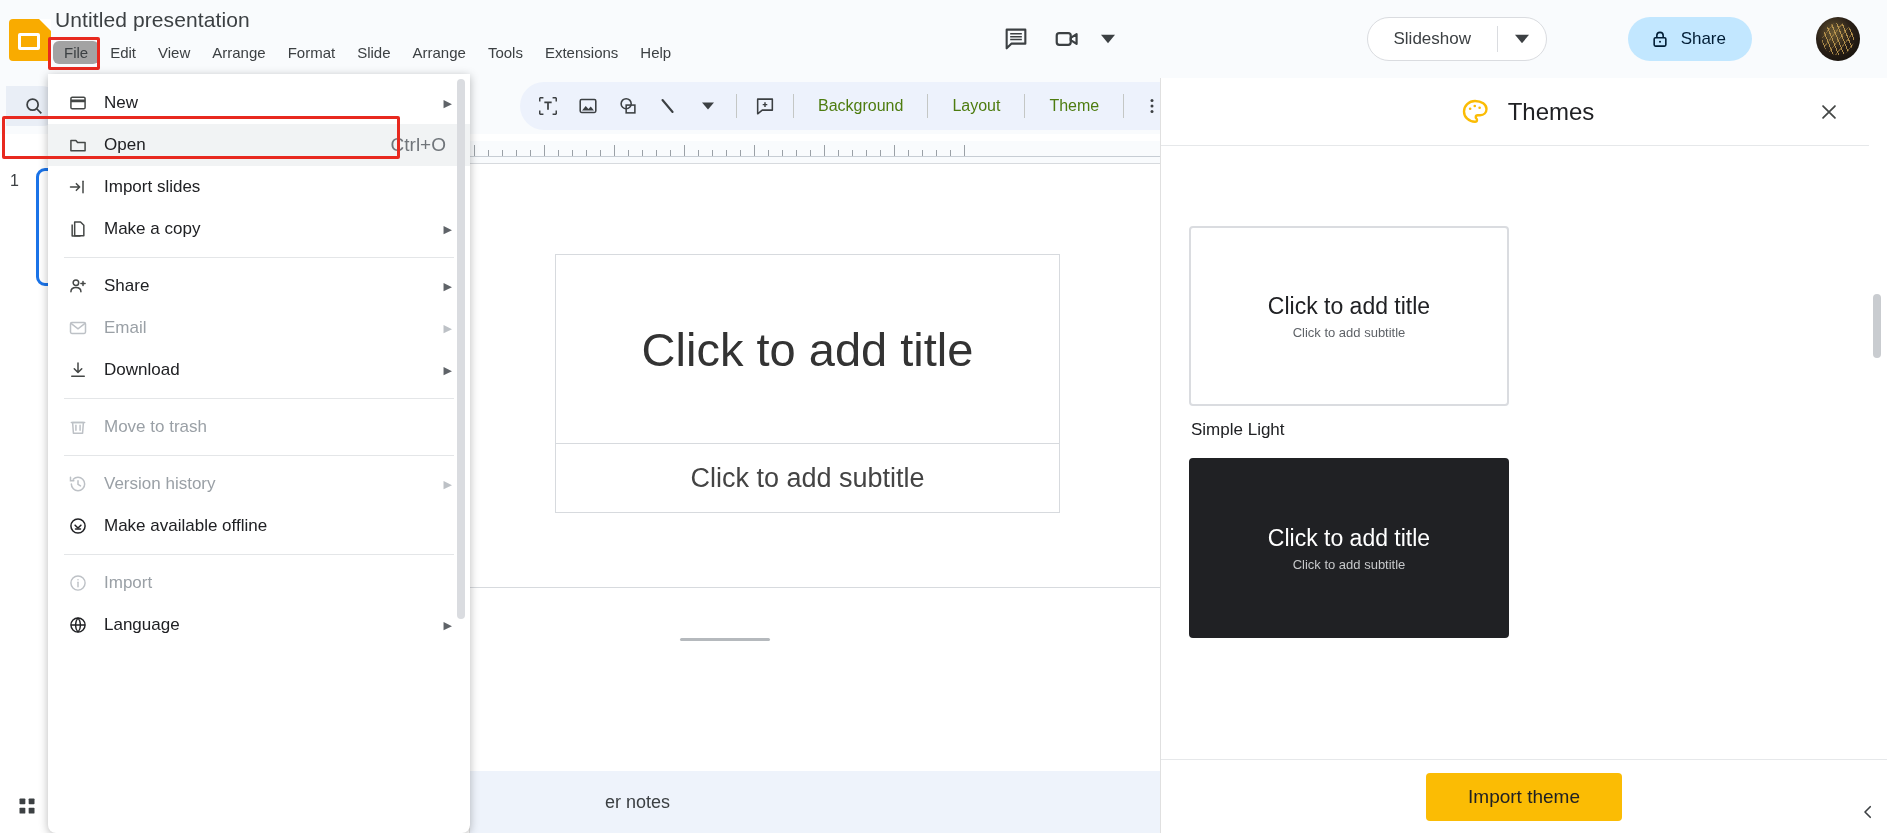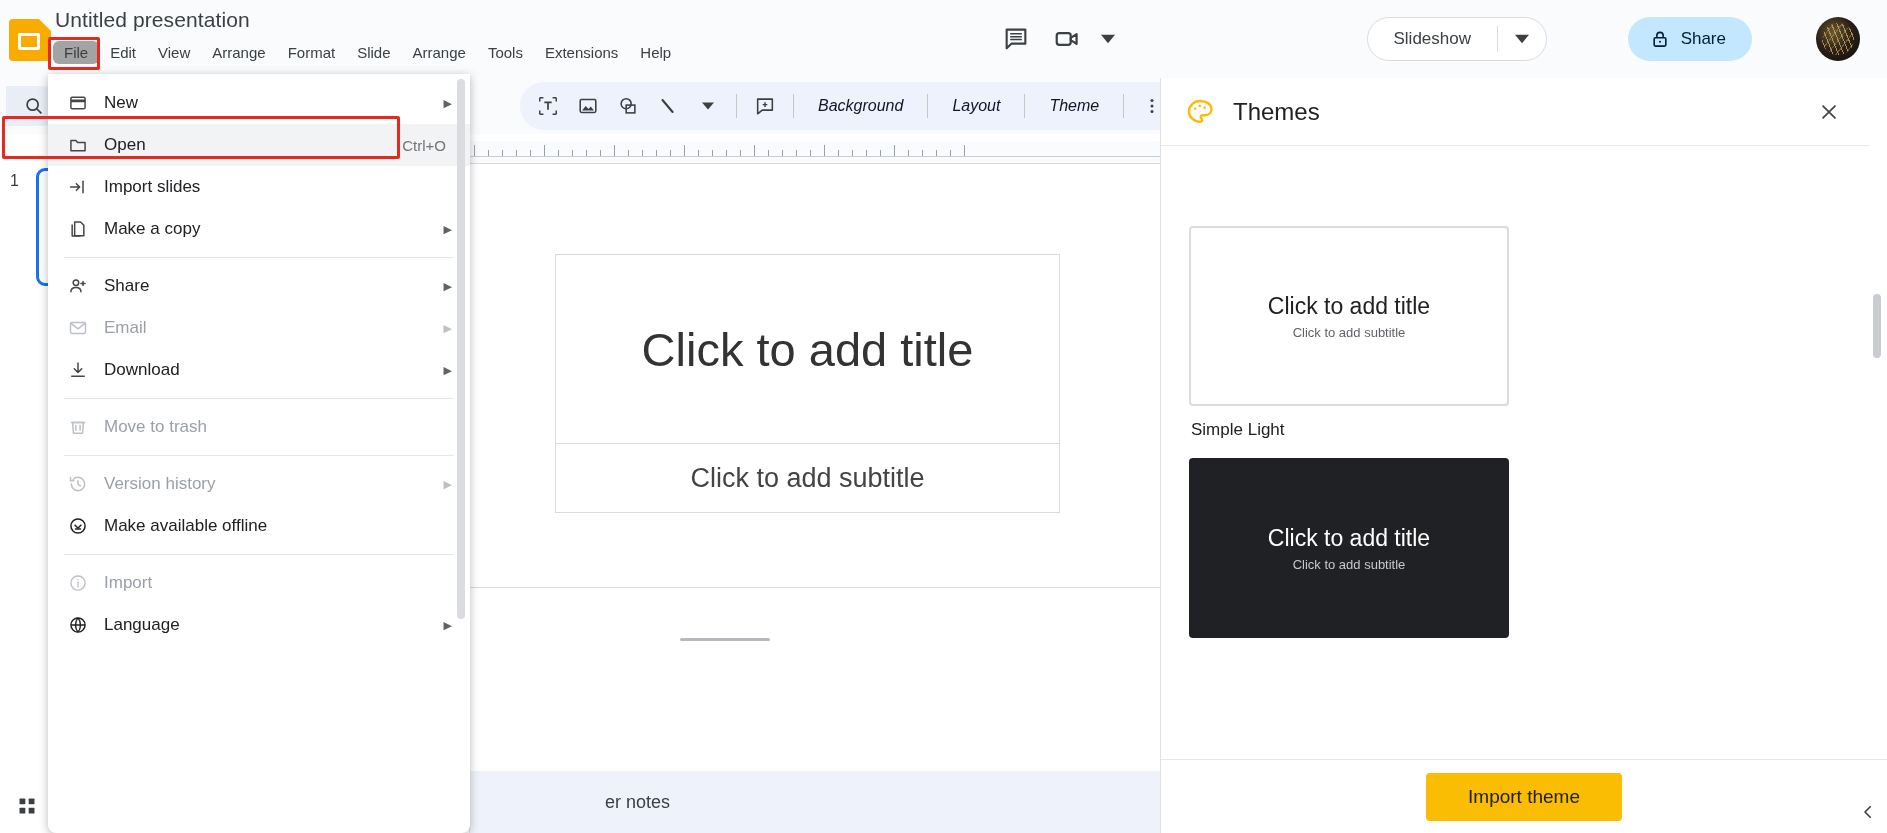--- a/index.html
+++ b/index.html
@@ -102,21 +102,21 @@
     background: #f9fbfd;
   }
   .tb-pill {
     position: absolute; left: 520px; top: 82px; height: 48px;
     display: flex; align-items: center;
     background: #edf2fc; border-radius: 24px; padding: 0 8px;
   }
   .tb-item {
     height: 40px; min-width: 40px; padding: 0 9px;
     display: flex; align-items: center; justify-content: center;
-    border-radius: 50%; cursor: pointer; color: #0f172a; font-style: italic;
+    border-radius: 50%; cursor: pointer; color: #4d7c0f;
   }
   .tb-text {
     border-radius: 20px; padding: 0 16px; font-size: 16px; white-space: nowrap;
   }
   .tb-sep { width: 1px; height: 24px; background: #c4c7c5; margin: 0 8px; }
 
   .search-pill {
     position: absolute; left: 6px; top: 86px; width: 56px; height: 40px;
     background: #e9eef6; border-radius: 0 20px 20px 0;
     display: flex; align-items: center; justify-content: center; cursor: pointer;
@@ -188,21 +188,21 @@
     white-space: nowrap;
   }
   .menu-row.disabled { color: #9aa0a6; cursor: default; }
   .menu-row.hover { background: #f1f3f4; }
   .menu-row .mico {
     width: 30px; height: 22px; display: flex; align-items: center;
     justify-content: flex-start; flex: 0 0 30px; color: #444746;
   }
   .menu-row.disabled .mico { color: #bdc1c6; }
   .menu-row .mlabel { flex: 1 1 auto; padding-left: 6px; }
-  .menu-row .maccel { color: #70757a; font-size: 15px; padding-right: 6px; }
+  .menu-row .maccel { color: #70757a; font-size: 19px; padding-right: 6px; }
   .menu-row .marrow {
     width: 12px; color: #5f6368; font-size: 11px; text-align: right;
   }
   .menu-row.disabled .marrow { color: #bdc1c6; }
   .menu-div { height: 1px; background: #e4e6e8; margin: 7px 16px; }
   .open-hl {
     position: absolute; left: 2px; top: 116px; width: 398px; height: 43px;
     border: 3px solid #e8291f; border-radius: 2px; pointer-events: none;
   }
   .menu-scroll {
@@ -212,20 +212,21 @@
 
   
   .themes-panel {
     position: absolute; right: 0; top: 78px; width: 727px; bottom: 0;
     background: #fff; border-left: 1px solid #e0e0e0;
   }
   .tp-header {
     position: absolute; left: 0; top: 0; right: 18px; height: 68px;
     display: flex; align-items: center; padding: 0 0 0 24px;
     border-bottom: 1px solid #e6e8ea;
+    justify-content: center;
   }
   .tp-title { font-size: 24px; color: #202124; margin-left: 18px; }
   .tp-close {
     position: absolute; right: 24px; top: 50%; transform: translateY(-50%);
     width: 32px; height: 32px; display: flex; align-items: center;
     justify-content: center; cursor: pointer; color: #444746;
   }
   .tp-section {
     position: absolute; left: 0; top: 68px; right: 0; height: 58px;
     display: flex; align-items: center; padding: 0 24px 0 24px;

